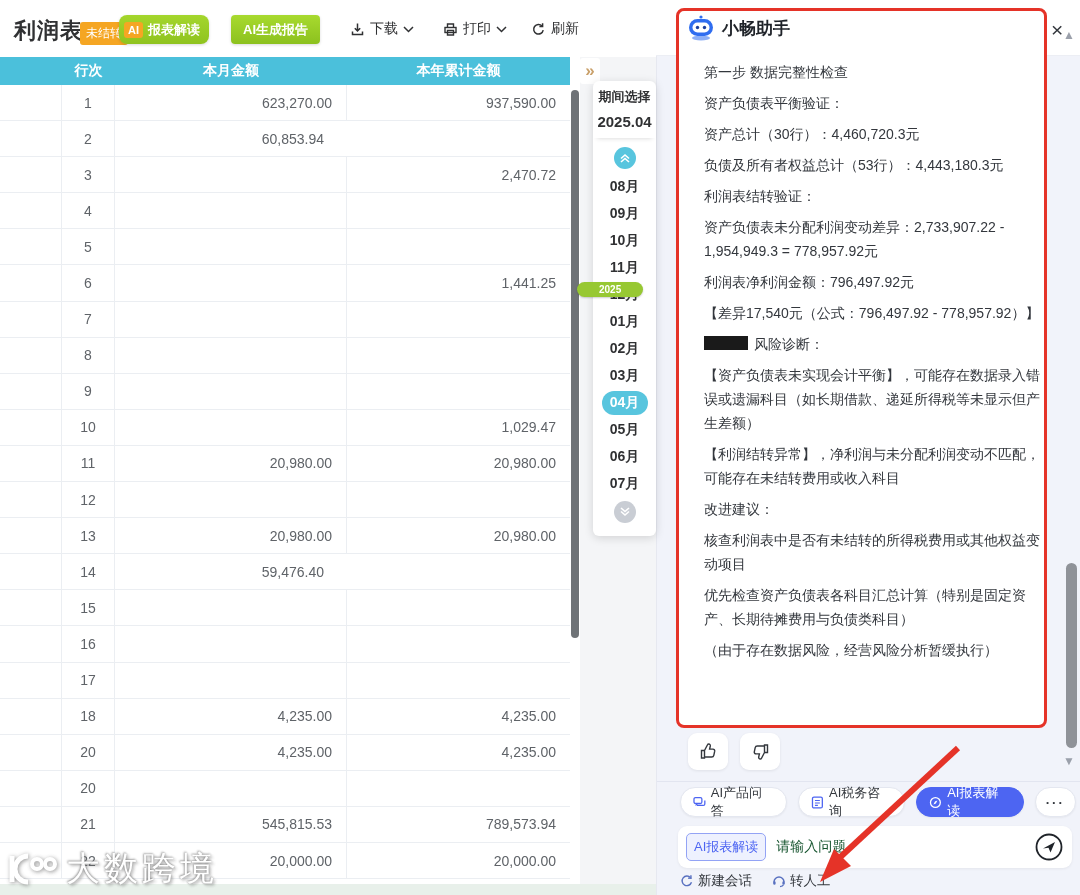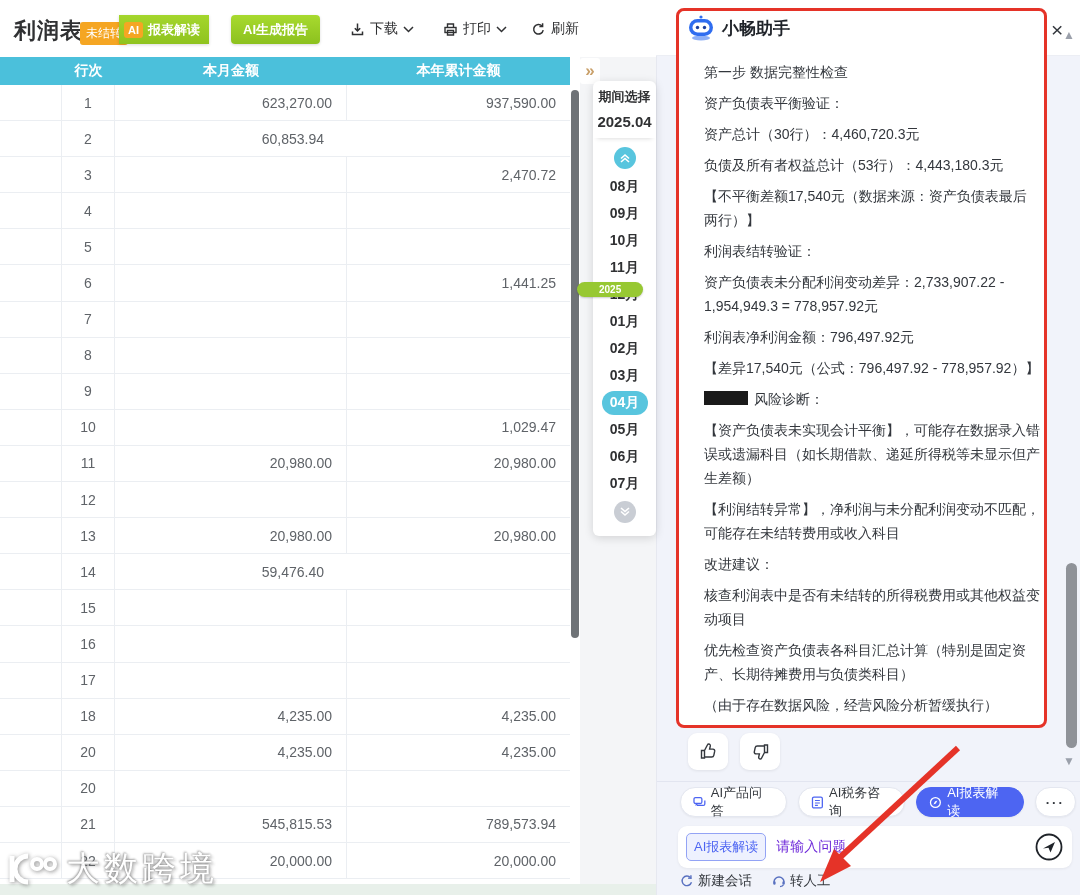--- a/index.html
+++ b/index.html
@@ -4,21 +4,21 @@
 <style>
   * { margin:0; padding:0; box-sizing:border-box; }
   html,body { width:1080px; height:895px; }
   body { font-family:"Liberation Sans","DejaVu Sans",sans-serif; background:#fff; position:relative; overflow:hidden; }
   .abs { position:absolute; }
 
   
   .toolbar { left:0; top:0; width:656px; height:57px; background:#fff; }
   .page-title { left:14px; top:16px; font-size:22px; font-weight:bold; color:#303133; letter-spacing:1px; }
   .badge-orange { left:80px; top:22px; background:#f5a623; color:#fff; font-size:12px; padding:3px 6px; border-radius:3px; z-index:1; }
-  .badge-green { left:119px; top:15px; height:29px; background:linear-gradient(#a4d62c,#8fc31f); border-radius:0; display:flex; align-items:center; padding:0 9px 0 5px; gap:5px; z-index:2; box-shadow:0 1px 3px rgba(0,0,0,.15); }
+  .badge-green { left:119px; top:15px; height:29px; background:linear-gradient(#a4d62c,#8fc31f); border-radius:8px; display:flex; align-items:center; padding:0 9px 0 5px; gap:5px; z-index:2; box-shadow:0 1px 3px rgba(0,0,0,.15); }
   .badge-green .ai-sq { background:#f5a623; color:#fff; font-size:11px; font-weight:bold; border-radius:3px; padding:2px 4px; }
   .badge-green .lbl { color:#fff; font-size:13px; font-weight:bold; }
   .btn-ai-gen { left:231px; top:15px; height:29px; background:linear-gradient(#a8da2f,#8cc11e); border-radius:4px; display:flex; align-items:center; padding:0 12px; color:#fff; font-size:13px; font-weight:bold; box-shadow:0 1px 3px rgba(0,0,0,.15); }
   .tool-btn { top:20px; display:flex; align-items:center; gap:5px; font-size:14px; color:#303133; cursor:pointer; }
   .tool-btn svg { display:block; }
 
   
   .grid-head { left:0; top:57px; width:570px; height:28px; background:#4bc0db; display:flex; color:#fff; font-size:14px; font-weight:bold; align-items:center; }
   .gh-c0 { width:62px; }
   .gh-c1 { width:53px; text-align:center; }
@@ -63,21 +63,21 @@
   .thumb-btn { width:40px; height:37px; background:#fff; border-radius:9px; display:flex; align-items:center; justify-content:center; box-shadow:0 1px 3px rgba(0,0,0,.08); cursor:pointer; }
   .rp-divider { left:657px; top:781px; width:423px; height:1px; background:#e2e5f0; }
 
   .chips { left:680px; top:787px; width:396px; display:flex; align-items:center; gap:11px; z-index:2; }
   .chip { height:30px; background:#fff; border:1px solid #e4e7f0; border-radius:16px; display:flex; align-items:center; gap:5px; padding:0 12px; font-size:13px; color:#33373d; cursor:pointer; box-shadow:0 1px 2px rgba(0,0,0,.05); }
   .chip.active { background:#4d65f2; border-color:#4d65f2; color:#fff; }
   .chip-more { margin-left:auto; width:42px; justify-content:center; letter-spacing:2px; font-weight:bold; color:#33373d; padding:0; }
 
   .input-bar { left:678px; top:826px; width:394px; height:42px; background:#fff; border-radius:9px; display:flex; align-items:center; padding:0 8px 0 8px; z-index:2; box-shadow:0 1px 3px rgba(0,0,0,.06); }
   .input-tag { border:1px solid #93a3f5; background:#eef1fe; color:#4d65f2; font-size:13px; border-radius:5px; padding:4px 7px; }
-  .input-ph { color:#6d28d9; font-size:14px; margin-left:10px; flex:1; }
+  .input-ph { color:#14532d; font-size:14px; margin-left:10px; flex:1; }
   .send-btn { width:30px; height:30px; display:flex; align-items:center; justify-content:center; cursor:pointer; }
 
   .bottom-links { left:680px; top:872px; display:flex; gap:20px; align-items:center; z-index:2; font-size:13.5px; color:#33373d; }
   .blink { display:flex; align-items:center; gap:4px; cursor:pointer; }
 
   
   .rsb-up { left:1063px; top:28px; color:#9ba0ab; font-size:12px; z-index:5; }
   .rsb-thumb { left:1066px; top:563px; width:11px; height:185px; background:#8f9298; border-radius:6px; z-index:5; }
   .rsb-down { left:1063px; top:754px; color:#9ba0ab; font-size:12px; z-index:5; }
 
@@ -315,21 +315,20 @@
 </div>
 <div class="abs rp-title">小畅助手</div>
 <div class="abs close-x">×</div>
 
 <div class="abs red-box"></div>
 <div class="abs chat">
     <div class="para"><span>第一步 数据完整性检查</span></div>
     <div class="para"><span>资产负债表平衡验证：</span></div>
     <div class="para"><span>资产总计（30行）：4,460,720.3元</span></div>
     <div class="para"><span>负债及所有者权益总计（53行）：4,443,180.3元</span></div>
-    <div class="para"><span>【不平衡差额17,540元（数据来源：资产负债表最后两行）】</span></div>
     <div class="para"><span>利润表结转验证：</span></div>
     <div class="para"><span>资产负债表未分配利润变动差异：2,733,907.22 - 1,954,949.3 = 778,957.92元</span></div>
     <div class="para"><span>利润表净利润金额：796,497.92元</span></div>
     <div class="para"><span>【差异17,540元（公式：796,497.92 - 778,957.92）】</span></div>
     <div class="para"><span class="redact"></span><span>风险诊断：</span></div>
     <div class="para"><span>【资产负债表未实现会计平衡】，可能存在数据录入错误或遗漏科目（如长期借款、递延所得税等未显示但产生差额）</span></div>
     <div class="para"><span>【利润结转异常】，净利润与未分配利润变动不匹配，可能存在未结转费用或收入科目</span></div>
     <div class="para"><span>改进建议：</span></div>
     <div class="para"><span>核查利润表中是否有未结转的所得税费用或其他权益变动项目</span></div>
     <div class="para"><span>优先检查资产负债表各科目汇总计算（特别是固定资产、长期待摊费用与负债类科目）</span></div>

